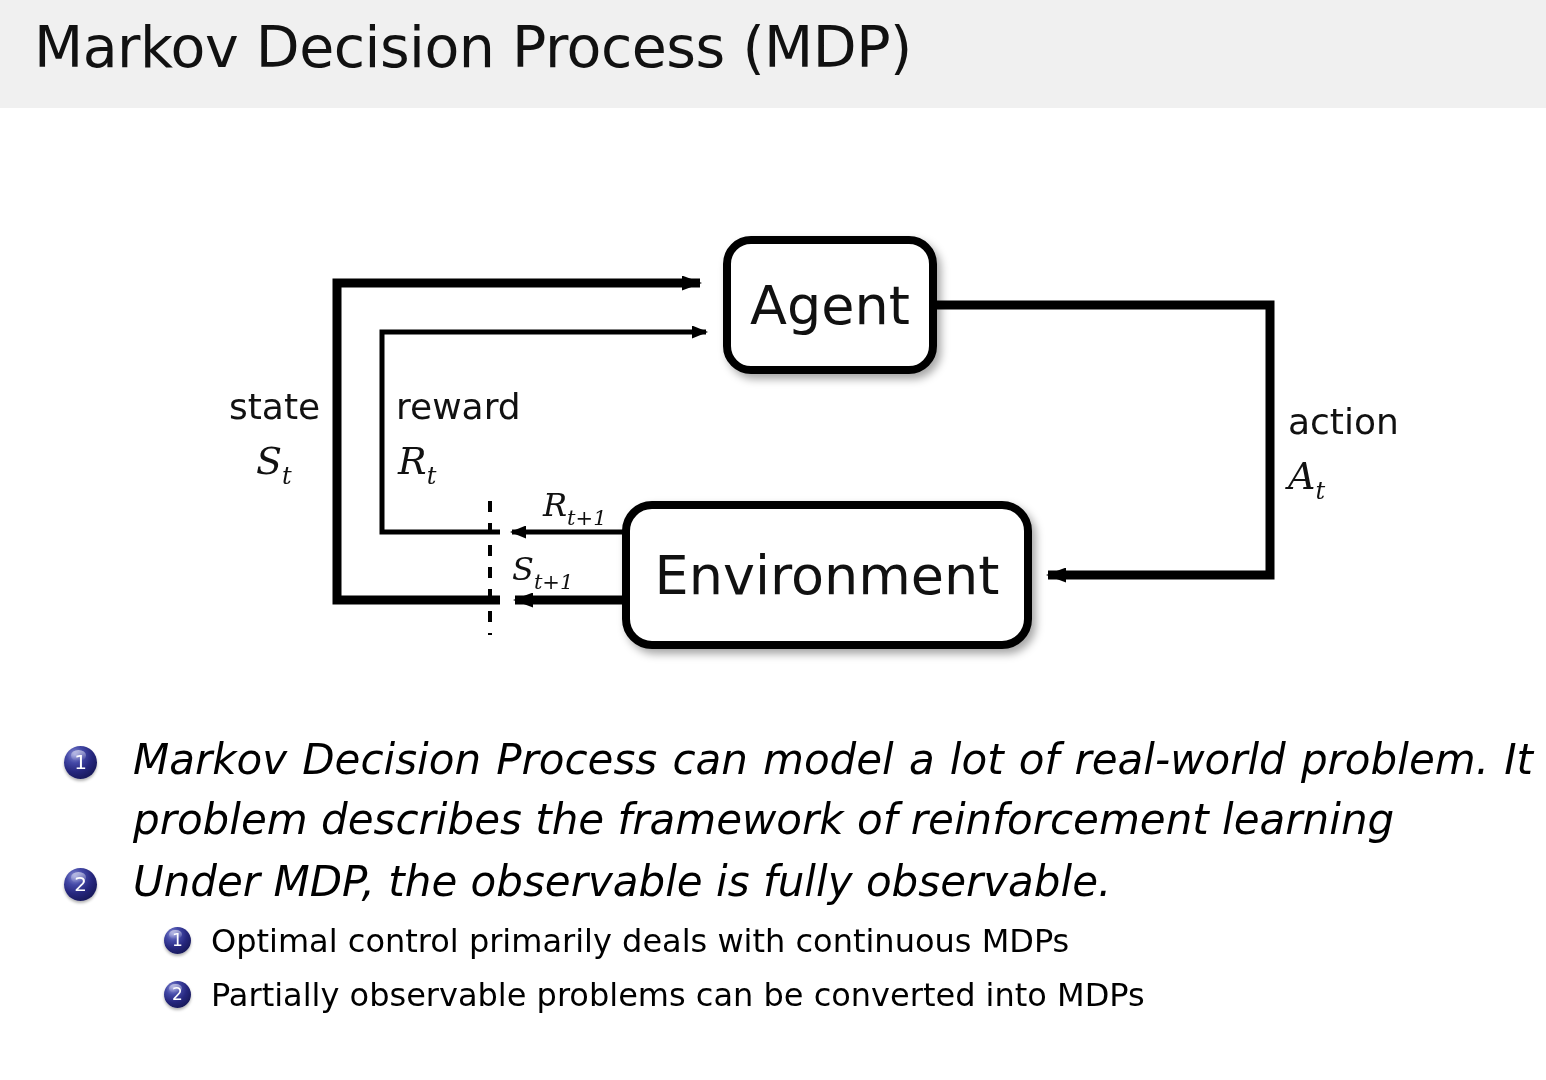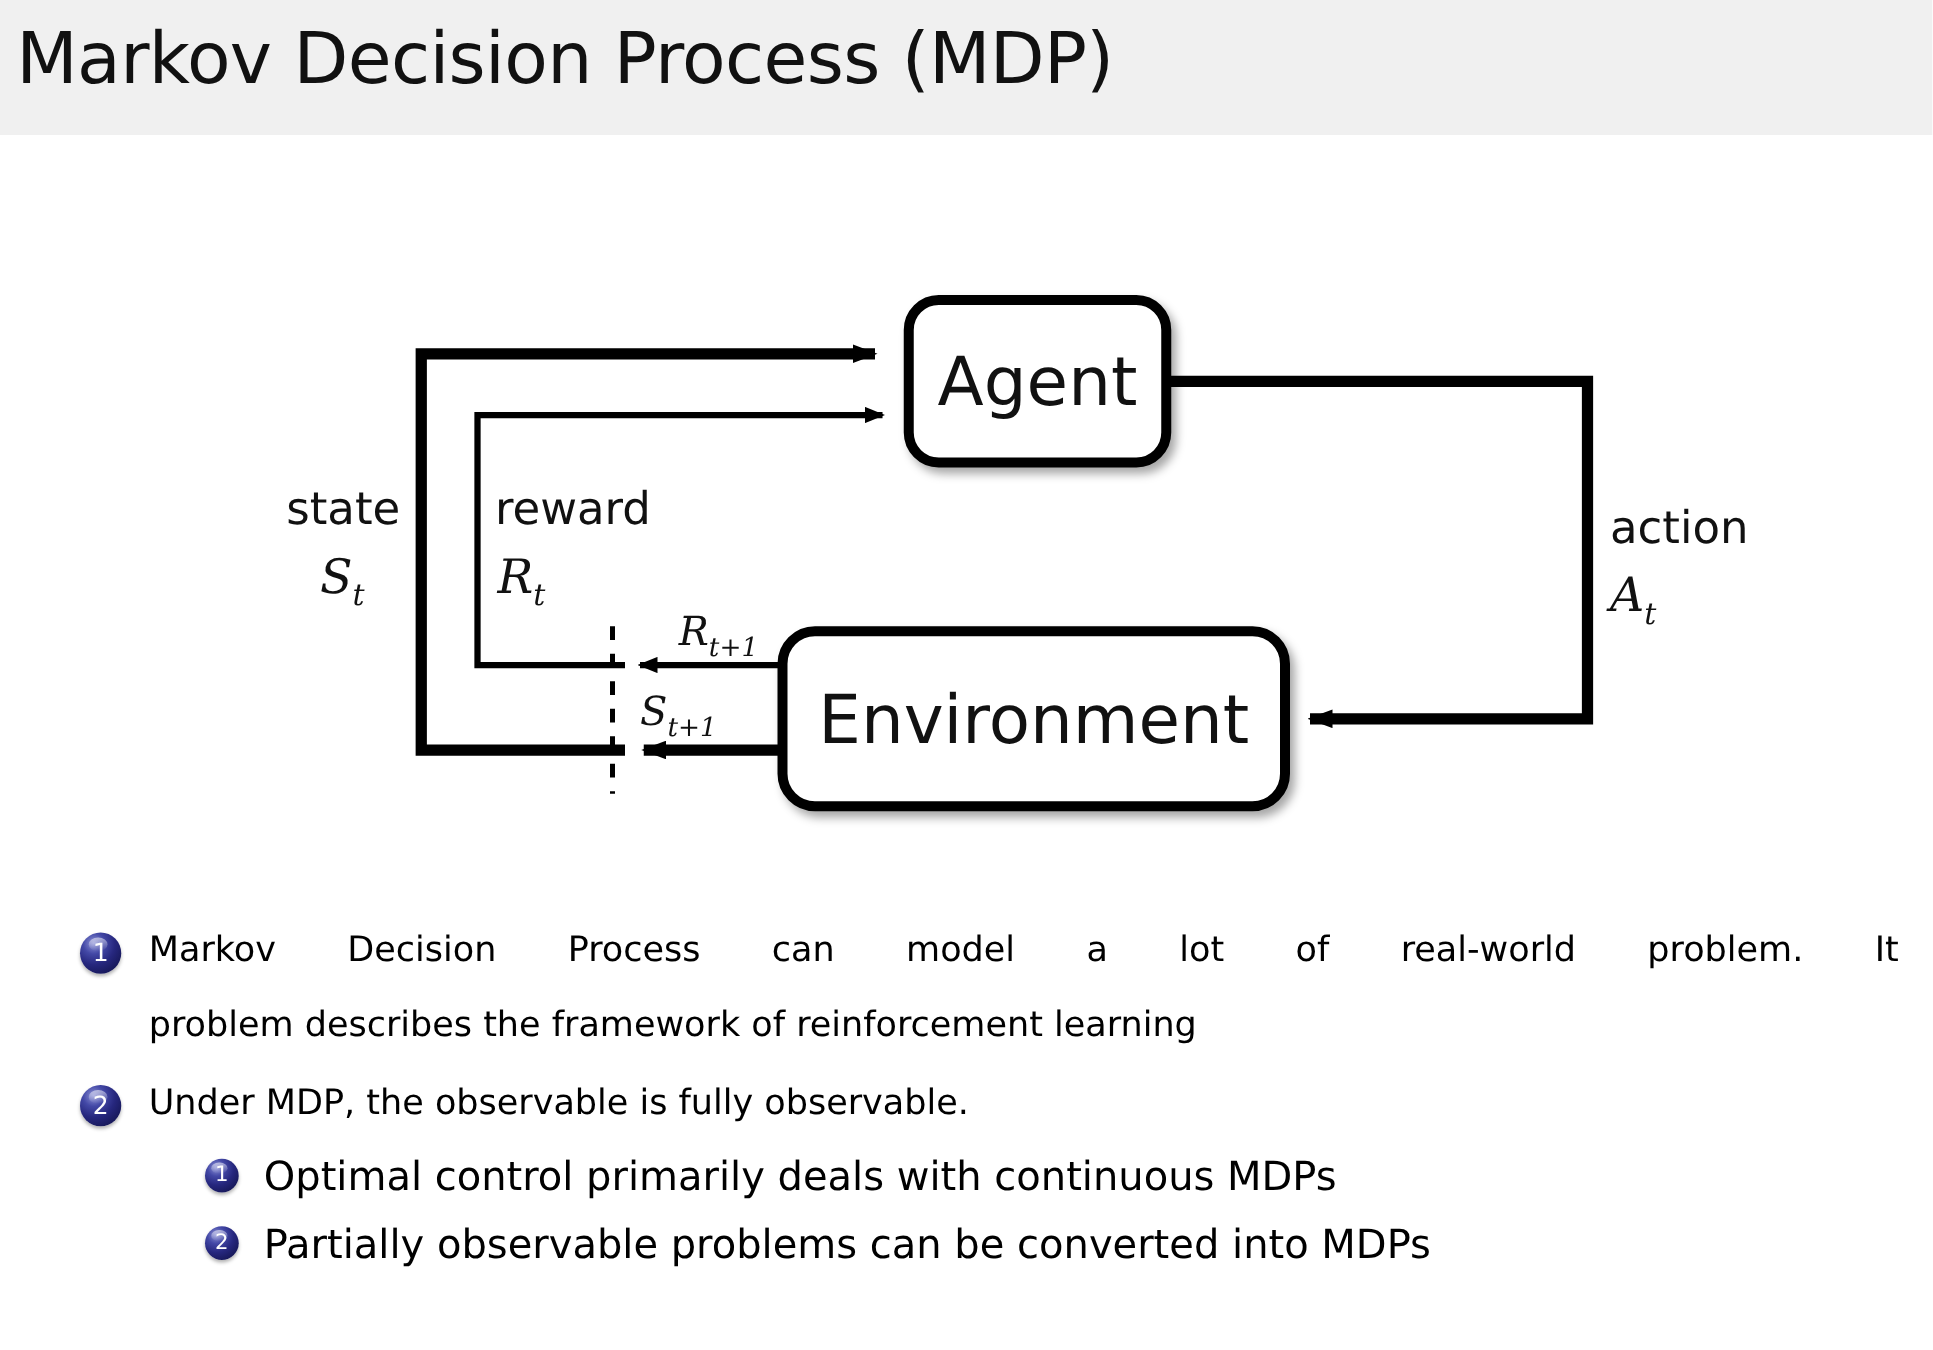--- a/index.html
+++ b/index.html
@@ -21,21 +21,21 @@
   #slide-header {
     position: absolute;
     left: 0; top: 0;
     width: 1546px;
     height: 108px;
     background: #f0f0f0;
     box-sizing: border-box;
   }
   #slide-title {
     position: absolute;
-    left: 13px;
+    left: 34px;
     top: 14px;
     font-family: "DejaVu Sans", "Liberation Sans", sans-serif;
     font-size: 57px;
     font-weight: 400;
     letter-spacing: -0.5px;
     color: #111111;
     white-space: nowrap;
   }
 
   
@@ -140,24 +140,25 @@
     background: linear-gradient(to bottom, rgba(255,255,255,0.55), rgba(255,255,255,0.0));
     pointer-events: none;
   }
   .badge span { position: relative; z-index: 2; }
 
   .blt-text {
     font-family: "DejaVu Sans", "Liberation Sans", sans-serif;
     color: #000000;
   }
   .blt-text-l1 {
-    font-size: 28px;
+    font-size: 42px;
     line-height: 60px;
-    margin-left: 22px;
+    margin-left: 36px;
     width: 1400px;
+    font-style: italic;
   }
   .blt-text-l2 {
     font-size: 32px;
     line-height: 54px;
     margin-left: 20px;
     width: 1300px;
   }
   .just-line {
     display: block;
     text-align: justify;

